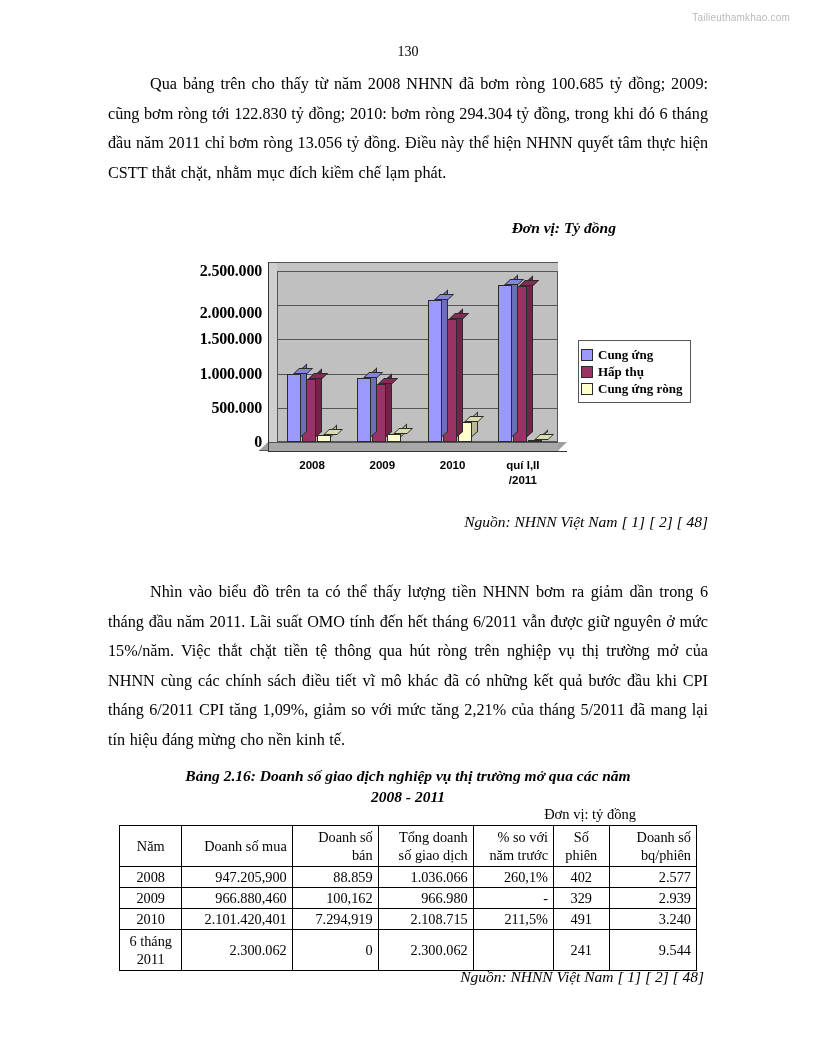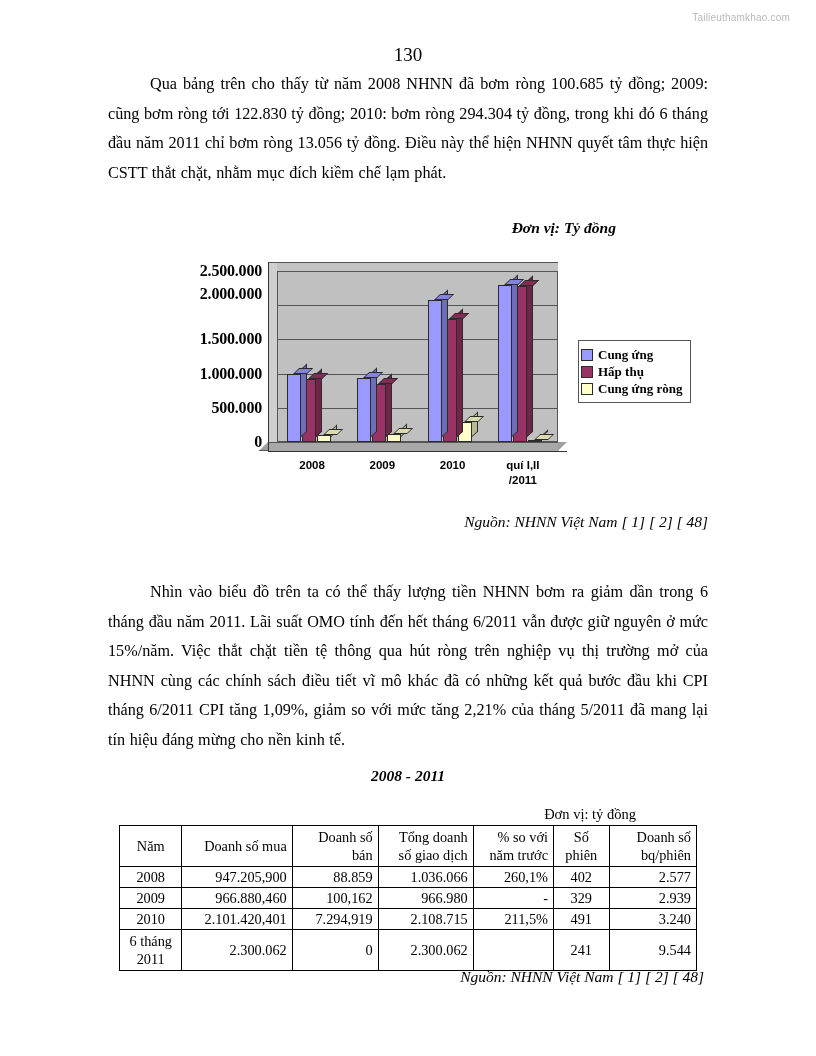--- a/index.html
+++ b/index.html
@@ -33,21 +33,21 @@
     letter-spacing: .2px;
     white-space: nowrap;
   }
 
   
   .page-number {
     position: absolute;
     left: 0; right: 0;
     top: 44px;
     text-align: center;
-    font-size: 19px;
+    font-size: 14px;
   }
 
   
   .content {
     position: absolute;
     left: 108px;
     top: 70px;
     width: 600px;
   }
   p.para {
@@ -358,21 +358,21 @@
 
   <div class="unit-label-chart">Đơn vị: Tỷ đồng</div>
 
   <div class="chart-wrap">
 
     <div class="y-axis-labels" id="yaxis">
         <div class="y-lbl" style="top: 180px;">0</div>
         <div class="y-lbl" style="top: 145.8px; padding-left: 20px;">500.000</div>
         <div class="y-lbl" style="top: 111.6px;">1.000.000</div>
         <div class="y-lbl" style="top: 77.4px;">1.500.000</div>
-        <div class="y-lbl" style="top: 32px;">2.000.000</div>
+        <div class="y-lbl" style="top: 51px;">2.000.000</div>
         <div class="y-lbl" style="top: 9px;">2.500.000</div>
       </div>
 
     <div class="plot-outer">
       <div class="wall-top"></div>
       <div class="wall-left"></div>
       <div class="plot-area" id="plotarea">
           <div class="grid-line" style="top: 136.8px;"></div>
           <div class="grid-line" style="top: 102.6px;"></div>
           <div class="grid-line" style="top: 68.4px;"></div>
@@ -471,20 +471,21 @@
       </div>
   </div>
 
   <div class="source-chart">Nguồn: NHNN Việt Nam [ 1] [ 2] [ 48]</div>
 
   <div class="content2">
     <p class="para">Nhìn vào biểu đồ trên ta có thể thấy lượng tiền NHNN bơm ra giảm dần trong 6 tháng đầu năm 2011. Lãi suất OMO tính đến hết tháng 6/2011 vẫn được giữ nguyên ở mức 15%/năm. Việc thắt chặt tiền tệ thông qua hút ròng trên nghiệp vụ thị trường mở của NHNN cùng các chính sách điều tiết vĩ mô khác đã có những kết quả bước đầu khi CPI tháng 6/2011 CPI tăng 1,09%, giảm so với mức tăng 2,21% của tháng 5/2011 đã mang lại tín hiệu đáng mừng cho nền kinh tế.</p>
   </div>
 
   <div class="caption-table">
+    <div>Bảng 2.16: Doanh số giao dịch nghiệp vụ thị trường mở qua các năm</div>
     <div>2008 - 2011</div>
   </div>
 
   <div class="unit-label-table">Đơn vị: tỷ đồng</div>
 
   <table class="data-table">
     <tbody id="tbody">
         <tr>
           <td class="th-cell c-year">Năm</td>
           <td class="th-cell c-buy">Doanh số mua</td>

